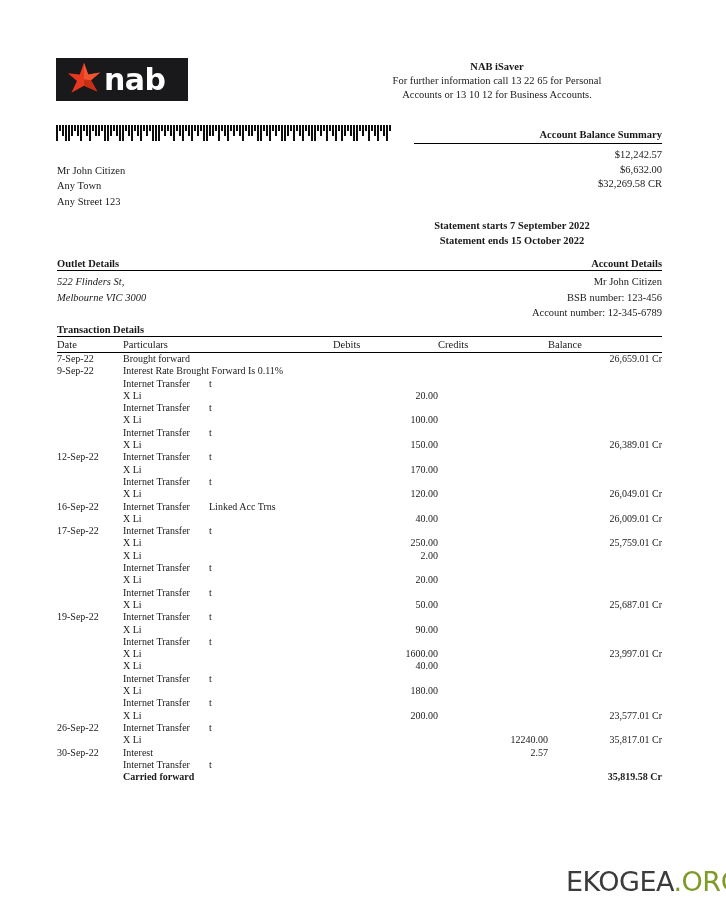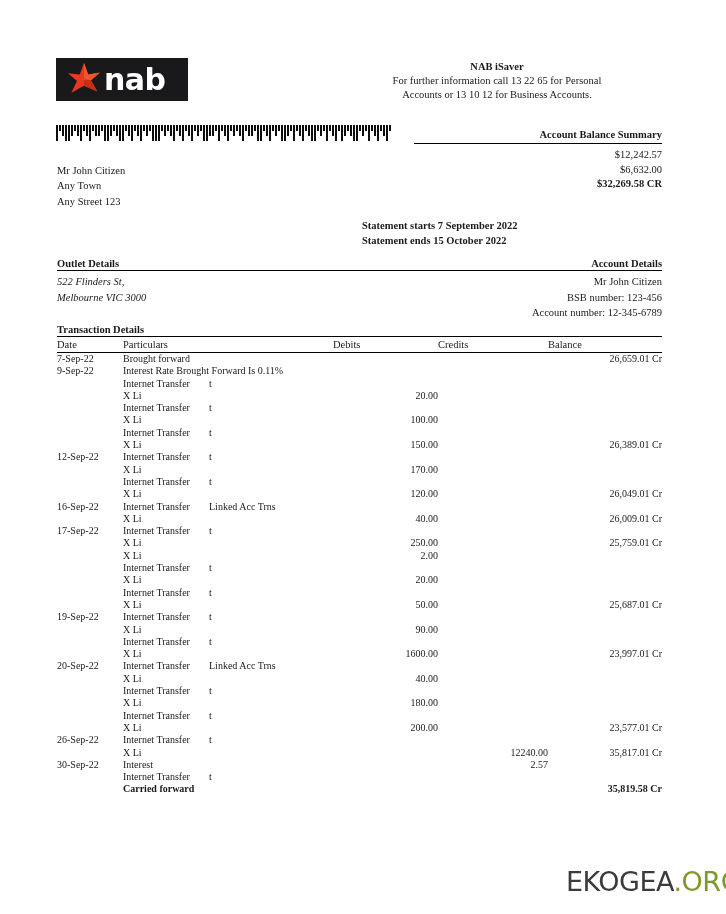--- a/index.html
+++ b/index.html
@@ -62,27 +62,27 @@
   .summary {
     position: absolute;
     right: 64px; top: 128px;
     width: 248px;
     text-align: right;
     font-size: 10.5px;
   }
   .summary-title { font-weight: bold; font-size: 10.5px; line-height: 13px; }
   .summary-rule { border-bottom: 1.3px solid #000; margin-top: 2px; margin-bottom: 4px; }
   .summary-row { line-height: 14.6px; }
-  .summary-row.total { font-weight: bold; }
+  .summary-row.total { font-weight: normal; }
 
   .statement-dates {
     position: absolute;
     right: 64px; top: 219px;
     width: 300px;
-    text-align: left;
+    text-align: center;
     font-size: 10.5px; font-weight: bold; line-height: 14.5px;
   }
 
   
   .details { position: absolute; left: 57px; top: 258px; width: 605px; }
   .details-heads { display: flex; justify-content: space-between; font-weight: bold; font-size: 10.5px; }
   .details-rule { border-bottom: 1.3px solid #000; margin-top: 1px; }
   .details-body { position: relative; height: 46px; font-size: 10.5px; }
   .outlet-lines { position: absolute; left: 0; top: 3px; line-height: 15.5px; font-style: italic; }
   .account-lines { position: absolute; right: 0; top: 3px; text-align: right; line-height: 15.5px; }
@@ -616,32 +616,20 @@
               <span class="part-wrap">
                 <span class="part-main">X Li</span>
                 <span class="part-extra"></span>
               </span>
             </td>
             <td class="c-deb">1600.00</td>
             <td class="c-cre"></td>
             <td class="c-bal">23,997.01 Cr</td>
           </tr>
           <tr>
-            <td class="c-date">20-Sep-22</td>
-            <td class="c-part">
-              <span class="part-wrap">
-                <span class="part-main">Internet Transfer</span>
-                <span class="part-extra">Linked Acc Trns</span>
-              </span>
-            </td>
-            <td class="c-deb"></td>
-            <td class="c-cre"></td>
-            <td class="c-bal"></td>
-          </tr>
-          <tr>
             <td class="c-date"></td>
             <td class="c-part">
               <span class="part-wrap">
                 <span class="part-main">X Li</span>
                 <span class="part-extra"></span>
               </span>
             </td>
             <td class="c-deb">40.00</td>
             <td class="c-cre"></td>
             <td class="c-bal"></td>

